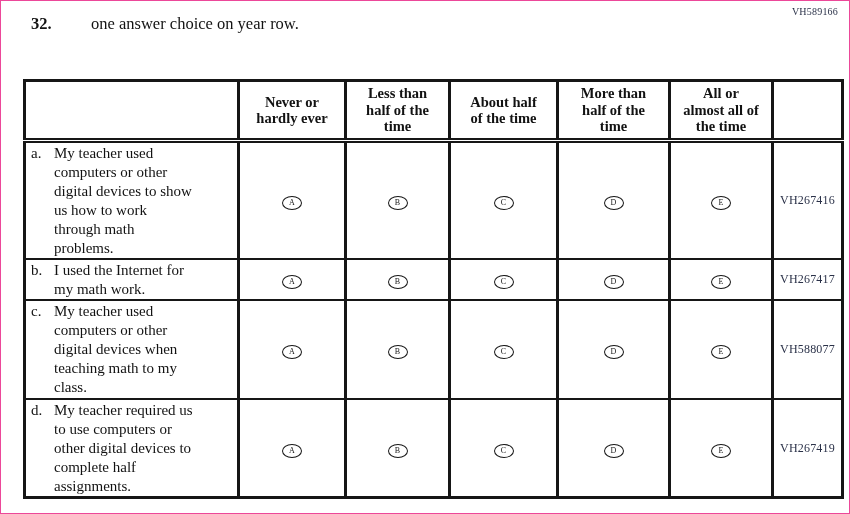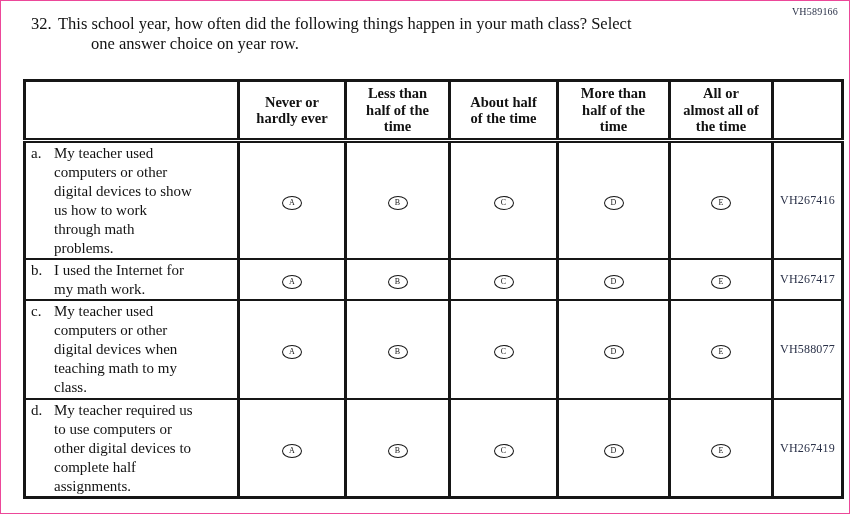--- a/index.html
+++ b/index.html
@@ -29,21 +29,21 @@
   .question {
     position: absolute;
     top: 13px;
     left: 30px;
     width: 720px;
     display: flex;
     font-size: 16.5px;
     line-height: 19.5px;
   }
   .q-number {
-    font-weight: normal;
+    font-weight: bold;
     flex: 0 0 27px;
   }
   .q-lines { flex: 1; }
   .q-bold { font-weight: normal; margin-left: 33px; }
 
   
   table.matrix {
     position: absolute;
     left: 22px;
     top: 78px;
@@ -115,21 +115,20 @@
 </head>
 <body>
 
 <div class="page">
 
   <div class="form-code">VH589166</div>
 
   <div class="question">
     <span class="q-number">32.</span>
     <div class="q-lines">
-      <div>This school year, how often did the following things happen in your math class? Select</div>
       <div><span class="q-bold">one</span><span> answer choice on year row.</span></div>
     </div>
   </div>
 
   <table class="matrix">
     <colgroup>
       <col style="width:214px">
       <col style="width:107px">
       <col style="width:104px">
       <col style="width:108px">

